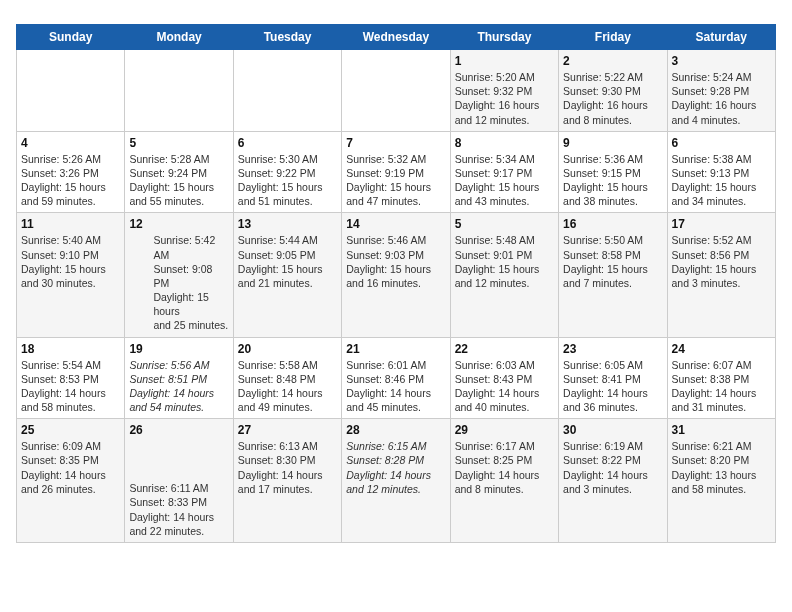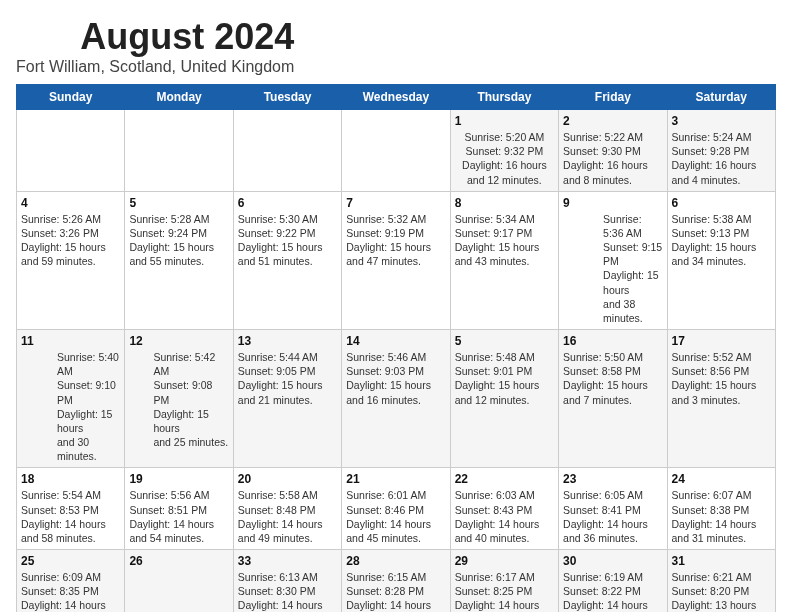--- a/index.html
+++ b/index.html
@@ -90,24 +90,20 @@
       font-size: 10.5px;
     }
     .empty-cell {
       background-color: #fff !important;
     }
   </style>
 </head>
 <body>
 
 <div class="header">
-  <div class="title-block">
-    <div class="month-title">August 2024</div>
-    <div class="location-title">Fort William, Scotland, United Kingdom</div>
-  </div>
 </div>
 
 <table class="calendar">
   <thead>
     <tr>
     <th>Sunday</th>
         <th>Monday</th>
         <th>Tuesday</th>
         <th>Wednesday</th>
         <th>Thursday</th>
@@ -116,21 +112,21 @@
       </tr>
   </thead>
   <tbody id="calendar-body">
   <tr>
         <td class="empty-cell"></td>
         <td class="empty-cell"></td>
         <td class="empty-cell"></td>
         <td class="empty-cell"></td>
         <td>
           <div class="day-num">1</div>
-          <div class="day-info" style="white-space: pre-line; text-align: center;">Sunrise: 5:20 AM
+          <div class="day-info" style="white-space: pre-line;">Sunrise: 5:20 AM
 Sunset: 9:32 PM
 Daylight: 16 hours
 and 12 minutes.</div>
         </td>
         <td>
           <div class="day-num">2</div>
           <div class="day-info" style="white-space: pre-line;">Sunrise: 5:22 AM
 Sunset: 9:30 PM
 Daylight: 16 hours
 and 8 minutes.</div>
@@ -174,37 +170,37 @@
         </td>
         <td>
           <div class="day-num">8</div>
           <div class="day-info" style="white-space: pre-line;">Sunrise: 5:34 AM
 Sunset: 9:17 PM
 Daylight: 15 hours
 and 43 minutes.</div>
         </td>
         <td>
           <div class="day-num">9</div>
-          <div class="day-info" style="white-space: pre-line; margin-left: 40px;">Sunrise: 5:36 AM
+          <div class="day-info" style="white-space: pre-line;">Sunrise: 5:36 AM
 Sunset: 9:15 PM
 Daylight: 15 hours
 and 38 minutes.</div>
         </td>
         <td>
           <div class="day-num">6</div>
           <div class="day-info" style="white-space: pre-line;">Sunrise: 5:38 AM
 Sunset: 9:13 PM
 Daylight: 15 hours
 and 34 minutes.</div>
         </td>
       </tr>
       <tr>
         <td>
           <div class="day-num">11</div>
-          <div class="day-info" style="white-space: pre-line; margin-left: 36px;">Sunrise: 5:40 AM
+          <div class="day-info" style="white-space: pre-line;">Sunrise: 5:40 AM
 Sunset: 9:10 PM
 Daylight: 15 hours
 and 30 minutes.</div>
         </td>
         <td>
           <div class="day-num">12</div>
           <div class="day-info" style="white-space: pre-line; margin-left: 24px;">Sunrise: 5:42 AM
 Sunset: 9:08 PM
 Daylight: 15 hours
 and 25 minutes.</div>
@@ -248,21 +244,21 @@
       <tr>
         <td>
           <div class="day-num">18</div>
           <div class="day-info" style="white-space: pre-line;">Sunrise: 5:54 AM
 Sunset: 8:53 PM
 Daylight: 14 hours
 and 58 minutes.</div>
         </td>
         <td>
           <div class="day-num">19</div>
-          <div class="day-info" style="white-space: pre-line;">Sunrise: 5:56 AM
+          <div class="day-info" style="white-space: pre-line; font-style: italic;">Sunrise: 5:56 AM
 Sunset: 8:51 PM
 Daylight: 14 hours
 and 54 minutes.</div>
         </td>
         <td>
           <div class="day-num">20</div>
           <div class="day-info" style="white-space: pre-line;">Sunrise: 5:58 AM
 Sunset: 8:48 PM
 Daylight: 14 hours
 and 49 minutes.</div>
@@ -305,29 +301,29 @@
 and 26 minutes.</div>
         </td>
         <td>
           <div class="day-num">26</div>
           <div class="day-info" style="white-space: pre-line; margin-top: 44px;">Sunrise: 6:11 AM
 Sunset: 8:33 PM
 Daylight: 14 hours
 and 22 minutes.</div>
         </td>
         <td>
-          <div class="day-num">33</div>
+          <div class="day-num">27</div>
           <div class="day-info" style="white-space: pre-line;">Sunrise: 6:13 AM
 Sunset: 8:30 PM
 Daylight: 14 hours
 and 17 minutes.</div>
         </td>
         <td>
           <div class="day-num">28</div>
-          <div class="day-info" style="white-space: pre-line;">Sunrise: 6:15 AM
+          <div class="day-info" style="white-space: pre-line; font-style: italic;">Sunrise: 6:15 AM
 Sunset: 8:28 PM
 Daylight: 14 hours
 and 12 minutes.</div>
         </td>
         <td>
           <div class="day-num">29</div>
           <div class="day-info" style="white-space: pre-line;">Sunrise: 6:17 AM
 Sunset: 8:25 PM
 Daylight: 14 hours
 and 8 minutes.</div>

